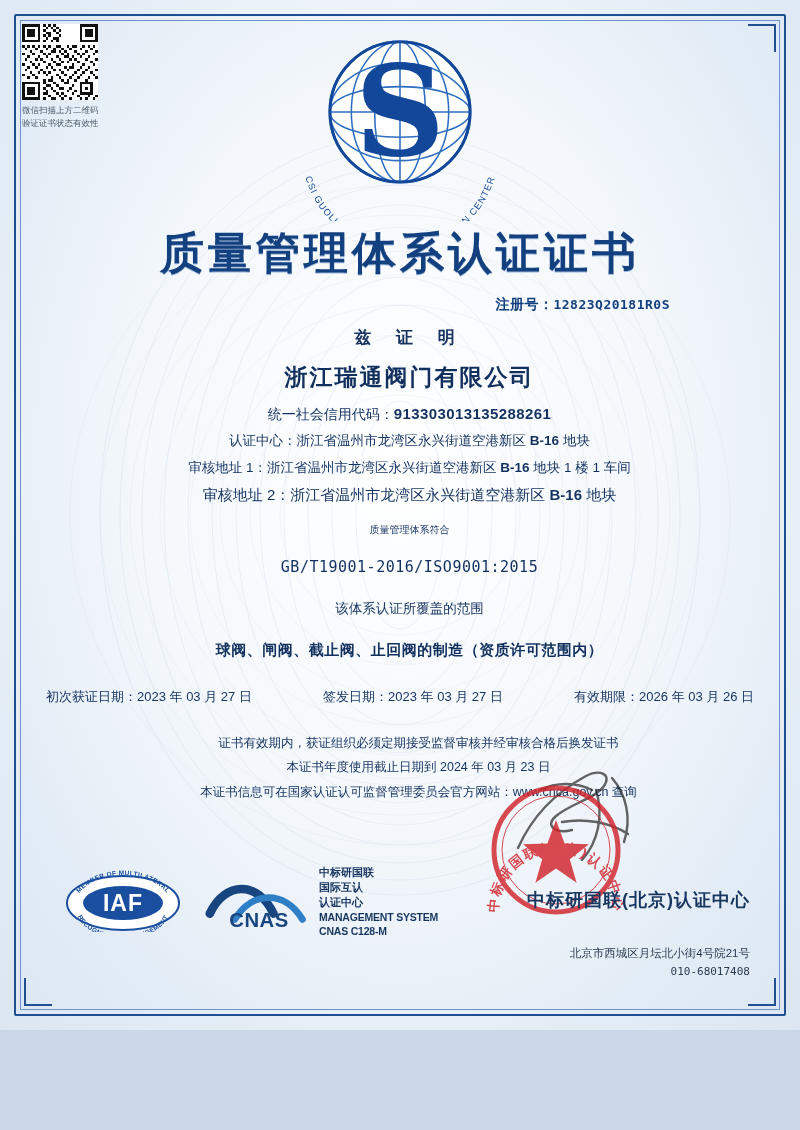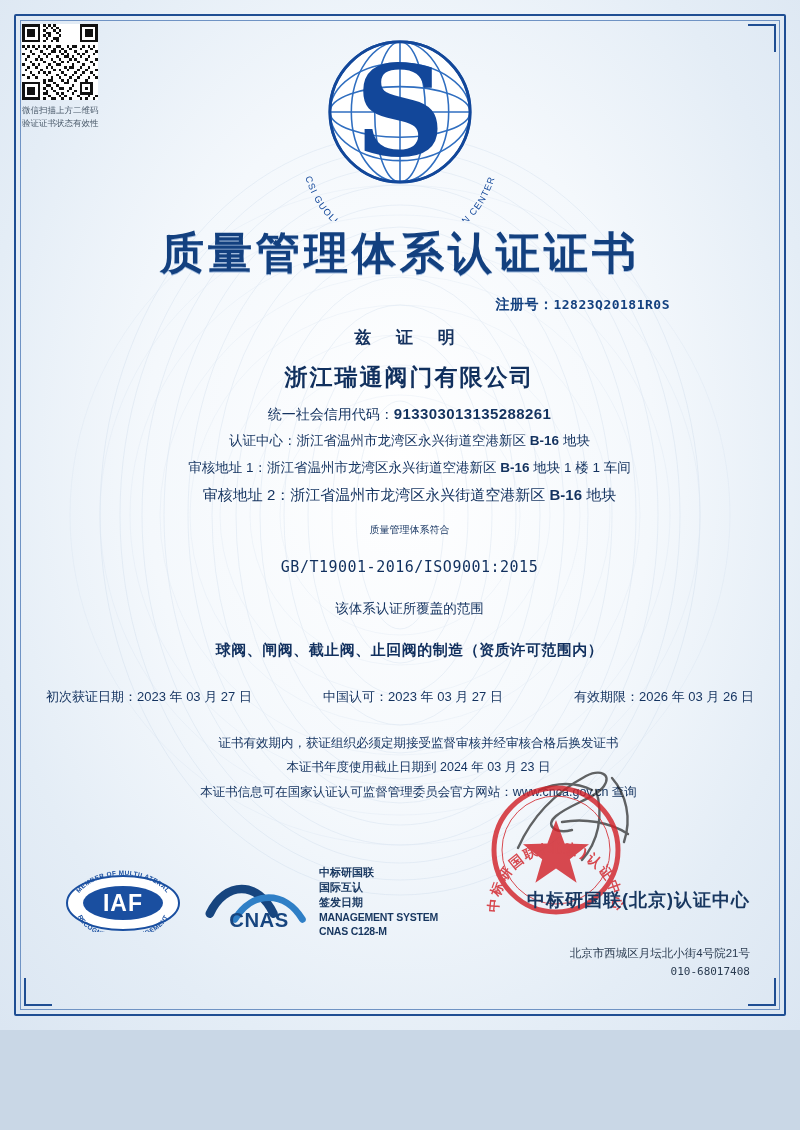--- a/index.html
+++ b/index.html
@@ -417,21 +417,21 @@
   <div class="row center conform">质量管理体系符合</div>
   <div class="row center standard">GB/T19001-2016/ISO9001:2015</div>
   <div class="row center scopelabel">该体系认证所覆盖的范围</div>
   <div class="row center scope">球阀、闸阀、截止阀、止回阀的制造（资质许可范围内）</div>
 
   <div class="dates">
     <div>
       <span>初次获证日期：</span><span>2023 年 03 月 27 日</span>
     </div>
     <div>
-      <span>中国认可：</span><span>2023 年 03 月 27 日</span>
+      <span>签发日期：</span><span>2023 年 03 月 27 日</span>
     </div>
     <div>
       <span>有效期限：</span><span>2026 年 03 月 26 日</span>
     </div>
   </div>
 
   <div class="notes">
     <div>证书有效期内，获证组织必须定期接受监督审核并经审核合格后换发证书</div>
     <div>本证书年度使用截止日期到 2024 年 03 月 23 日</div>
     <div>本证书信息可在国家认证认可监督管理委员会官方网站：www.cnca.gov.cn 查询</div>
@@ -455,21 +455,21 @@
 
   <div class="cnas">
     <svg class="cnas-mark" viewBox="0 0 110 56">
       <path d="M4 40 C 20 6, 54 6, 70 40" fill="none" stroke="#17457f" stroke-width="9" stroke-linecap="round"></path>
       <path d="M30 46 C 48 16, 82 16, 100 46" fill="none" stroke="#2f7fc6" stroke-width="7" stroke-linecap="round"></path>
       <text x="55" y="54" text-anchor="middle" font-family="'Liberation Sans',sans-serif" font-size="21" font-weight="bold" fill="#17457f" letter-spacing="0.5">CNAS</text>
     </svg>
     <div class="cnas-txt">
       <div>中标研国联</div>
       <div>国际互认</div>
-      <div>签发日期</div>
+      <div>认证中心</div>
       <div class="en">MANAGEMENT SYSTEM</div>
       <div class="en">CNAS C128-M</div>
     </div>
   </div>
 
   <svg class="sign" viewBox="0 0 150 120">
     <g fill="none" stroke="#1d1d1d" stroke-width="2.4" stroke-linecap="round" opacity="0.8">
       <path d="M18 88 C 34 52, 60 30, 86 16 C 100 9, 112 14, 104 26 C 96 38, 70 44, 56 56 C 44 66, 56 74, 72 70"></path>
       <path d="M40 30 C 56 22, 76 22, 92 30"></path>
       <path d="M96 30 C 104 56, 98 82, 82 100"></path>

